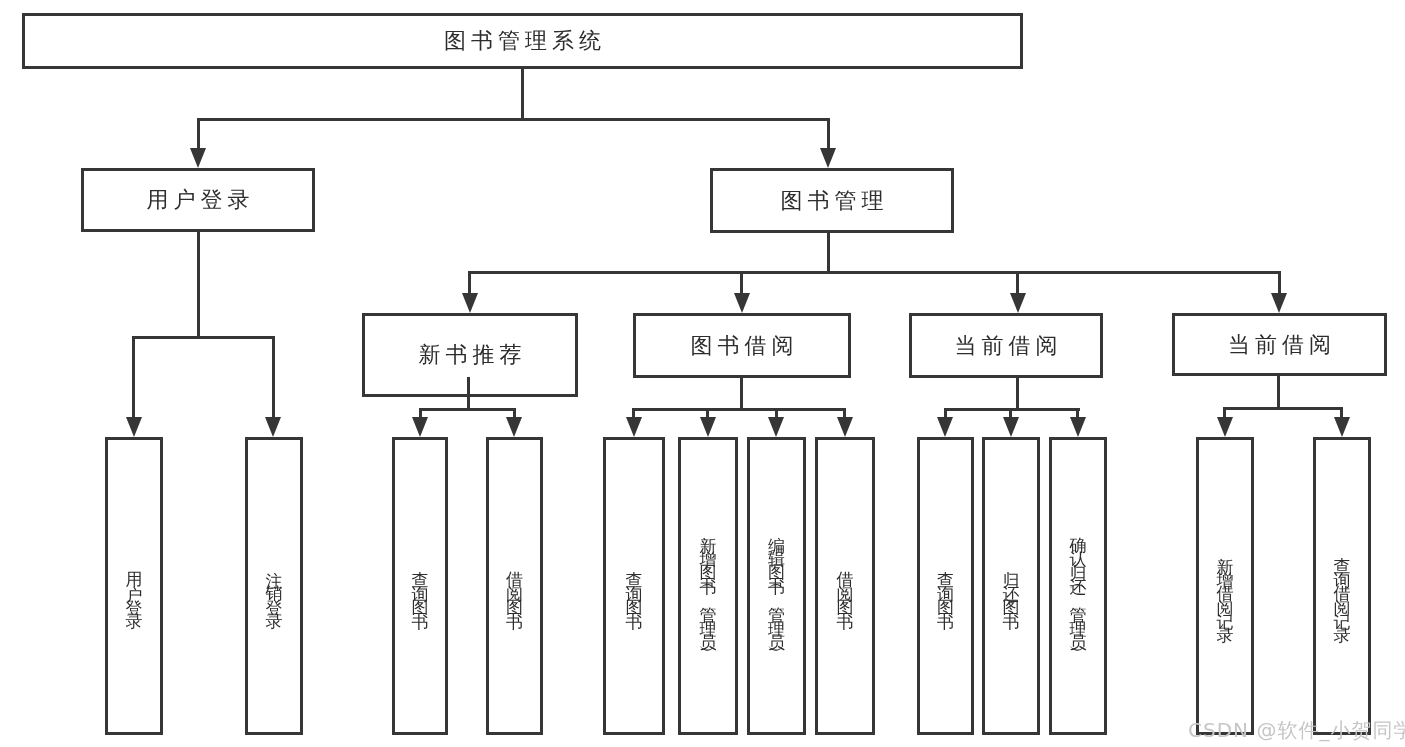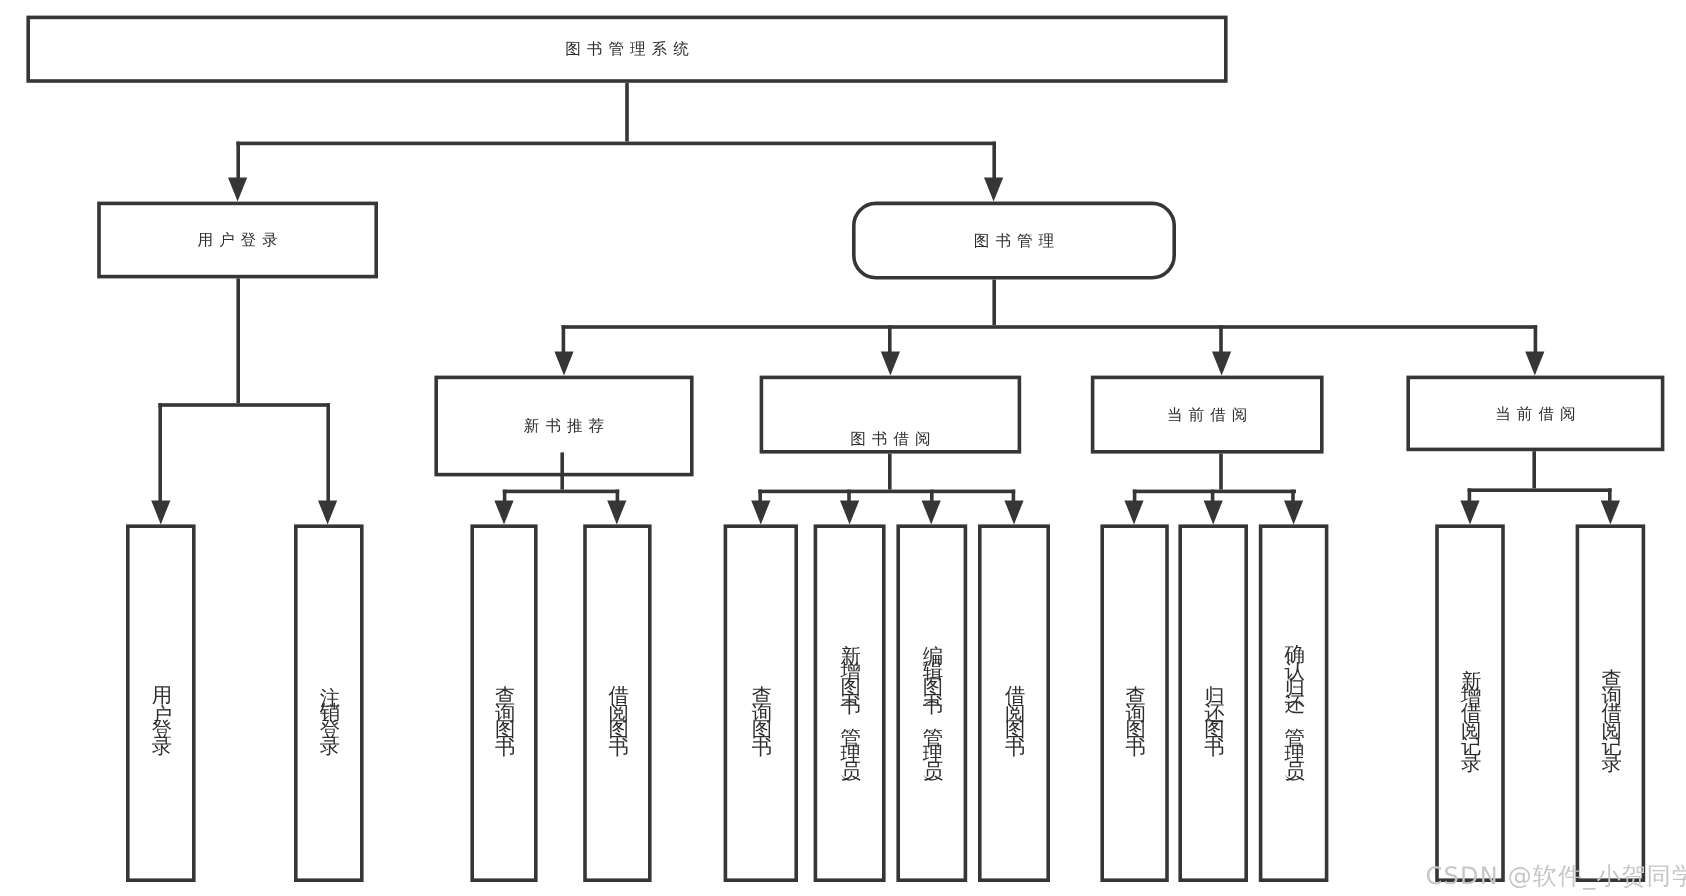--- a/index.html
+++ b/index.html
@@ -15,21 +15,21 @@
   .box {
     position: absolute;
     box-sizing: border-box;
     border: 3px solid #363636;
     background: #ffffff;
     display: flex;
     align-items: center;
     justify-content: center;
   }
   .h-label {
-    font-size: 13px;
+    font-size: 22px;
     letter-spacing: 5px;
     text-indent: 5px;
     white-space: nowrap;
     color: #2d2d2d;
   }
   .leaf {
     writing-mode: vertical-rl;
     text-orientation: mixed;
     font-size: 17px;
     letter-spacing: 14px;
@@ -68,21 +68,21 @@
   <div class="vline" style="left:521px; top:69px; height:49px;"></div>
   <div class="hline" style="left:197px; top:118px; width:633px;"></div>
   <div class="vline" style="left:197px; top:118px; height:33px;"></div>
   <div class="arrow" style="left:190px; top:148px;"></div>
   <div class="vline" style="left:827px; top:118px; height:33px;"></div>
   <div class="arrow" style="left:820px; top:148px;"></div>
 
   <div class="box" style="left:81px; top:168px; width:234px; height:64px;">
     <span class="h-label">用户登录</span>
   </div>
-  <div class="box" style="left:710px; top:168px; width:270px; height:65px;border-radius:20px;">
+  <div class="box" style="left:710px; top:168px; width:244px; height:65px;">
     <span class="h-label">图书管理</span>
   </div>
 
   <div class="vline" style="left:197px; top:232px; height:104px;"></div>
   <div class="hline" style="left:132px; top:336px; width:143px;"></div>
   <div class="vline" style="left:132px; top:336px; height:84px;"></div>
   <div class="arrow" style="left:126px; top:417px;"></div>
   <div class="vline" style="left:272px; top:336px; height:84px;"></div>
   <div class="arrow" style="left:265px; top:417px;"></div>
 
@@ -93,21 +93,21 @@
   <div class="vline" style="left:740px; top:271px; height:26px;"></div>
   <div class="arrow" style="left:734px; top:293px;"></div>
   <div class="vline" style="left:1016px; top:271px; height:26px;"></div>
   <div class="arrow" style="left:1010px; top:293px;"></div>
   <div class="vline" style="left:1278px; top:271px; height:26px;"></div>
   <div class="arrow" style="left:1271px; top:293px;"></div>
 
   <div class="box" style="left:362px; top:313px; width:216px; height:84px;">
     <span class="h-label">新书推荐</span>
   </div>
-  <div class="box" style="left:633px; top:313px; width:218px; height:65px;align-items:flex-end;">
+  <div class="box" style="left:633px; top:313px; width:218px; height:65px;">
     <span class="h-label">图书借阅</span>
   </div>
   <div class="box" style="left:909px; top:313px; width:194px; height:65px;">
     <span class="h-label">当前借阅</span>
   </div>
   <div class="box" style="left:1172px; top:313px; width:215px; height:63px;">
     <span class="h-label">当前借阅</span>
   </div>
 
   <div class="vline" style="left:467px; top:377px; height:31px;"></div>

